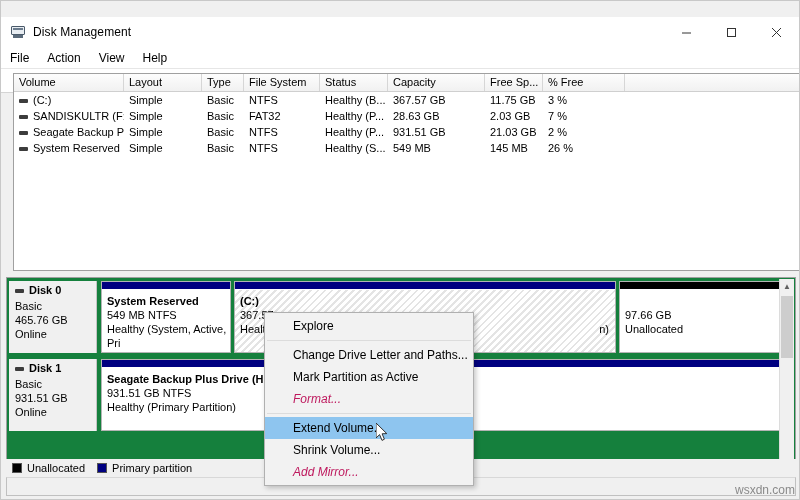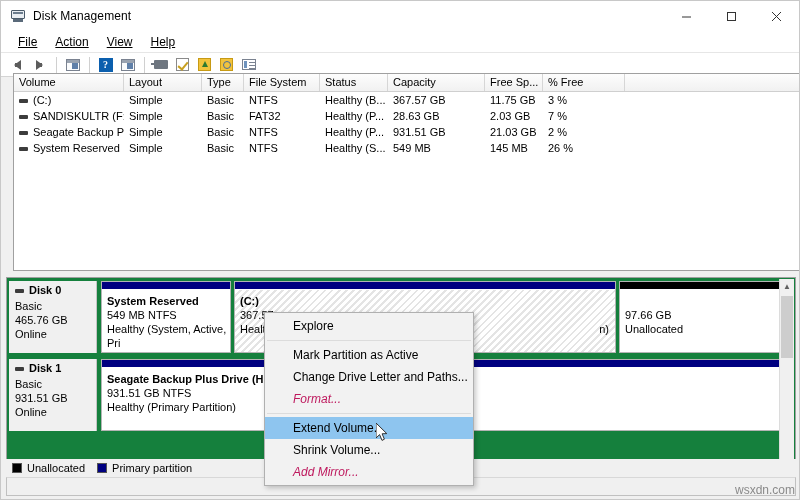--- a/index.html
+++ b/index.html
@@ -20,20 +20,21 @@
     overflow: hidden;
   }
 
   
   .titlebar {
     height: 30px;
     background: #ffffff;
     display: flex;
     align-items: center;
     position: relative;
+    margin-top: 16px;
   }
   .title-icon {
     width: 16px; height: 16px;
     margin-left: 9px; margin-right: 7px;
     position: relative;
     flex: none;
   }
   .title-icon .scr {
     position: absolute; left: 1px; top: 2px;
     width: 14px; height: 9px;
@@ -66,23 +67,21 @@
     color: #333;
   }
   .wc svg { display: block; }
 
   
   .menubar {
     height: 22px;
     background: #ffffff;
     display: flex;
     align-items: center;
-    padding-left: 8px;
     border-bottom: 1px solid #e6e6e6;
-    text-decoration: underline;
   }
   .menubar .mi {
     font-size: 12px;
     padding: 2px 9px;
     color: #000;
   }
 
   
   .toolbar {
     height: 24px;
@@ -611,22 +610,22 @@
     <div class="lb">Unallocated</div>
     <div class="sw" style="background:#000080"></div>
     <div class="lb">Primary partition</div>
   </div>
 
   <div class="statusbar"></div>
 
   <div class="ctxmenu">
     <div class="cmi">Explore</div>
     <div class="sep"></div>
+    <div class="cmi">Change Drive Letter and Paths...</div>
     <div class="cmi">Mark Partition as Active</div>
-    <div class="cmi">Change Drive Letter and Paths...</div>
     <div class="cmi disabled">Format...</div>
     <div class="sep"></div>
     <div class="cmi highlight">Extend Volume...</div>
     <div class="cmi">Shrink Volume...</div>
     <div class="cmi disabled">Add Mirror...</div>
 
   </div>
 
   <div class="cursor">
     <svg width="14" height="20" viewBox="0 0 14 20">

